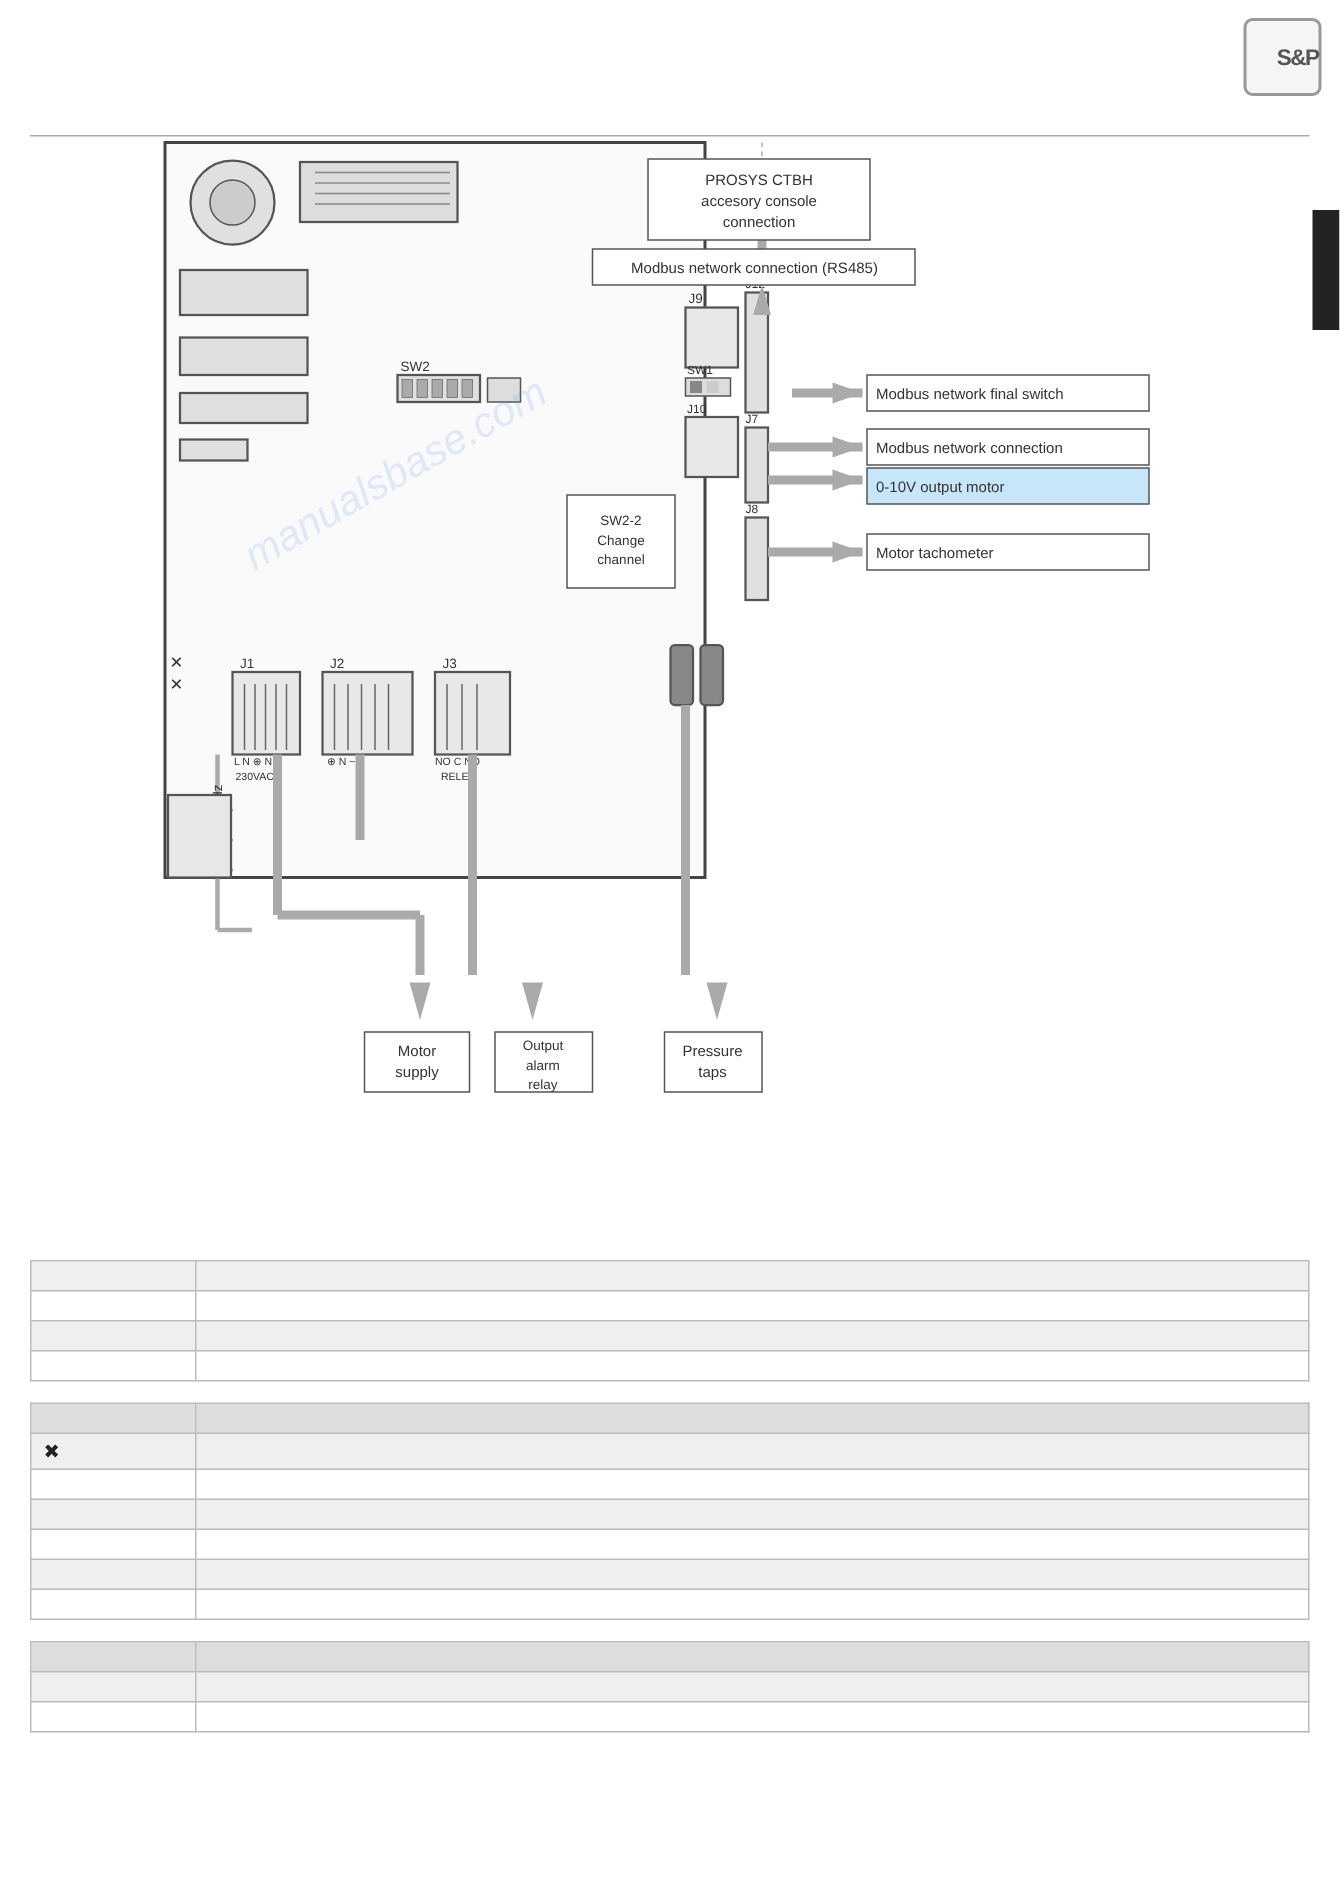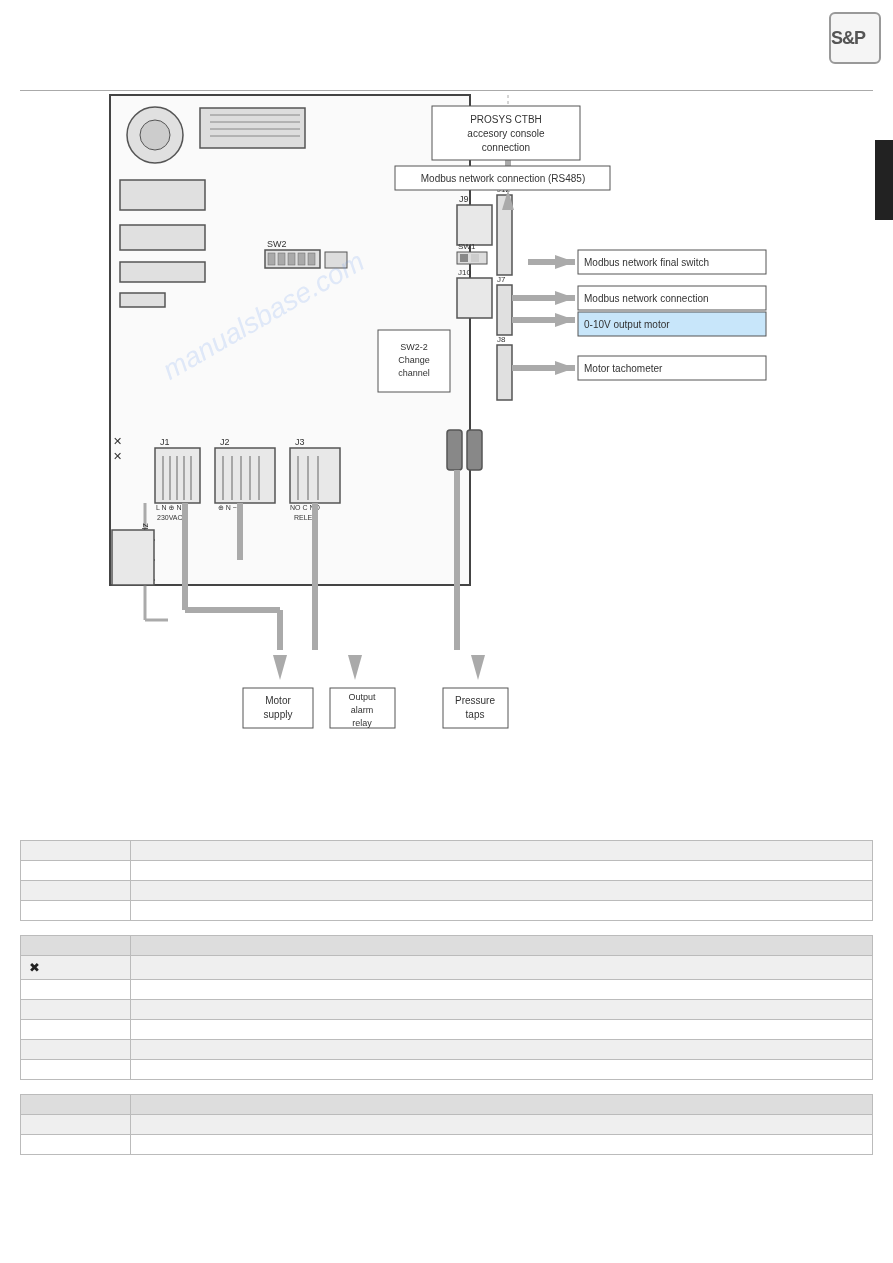--- a/index.html
+++ b/index.html
@@ -21,23 +21,23 @@
       width: 52px;
       height: 52px;
     }
     .logo-box {
       width: 52px;
       height: 52px;
       border: 2px solid #999;
       border-radius: 6px;
       display: flex;
       align-items: center;
-      justify-content: flex-start;
+      justify-content: flex-end;
       background: #f5f5f5;
-      font-size: 18px;
+      font-size: 15px;
       font-weight: bold;
       color: #555;
       letter-spacing: -1px;
     }
 
     
     .right-tab {
       position: absolute;
       top: 140px;
       right: 0;

